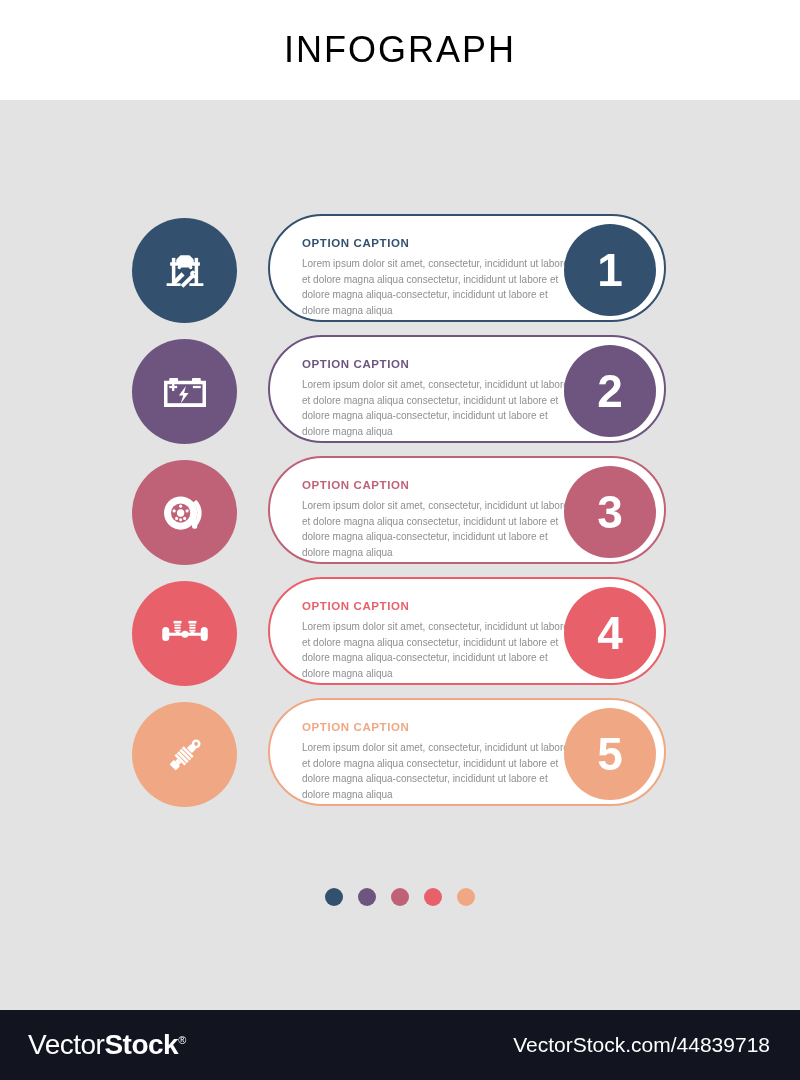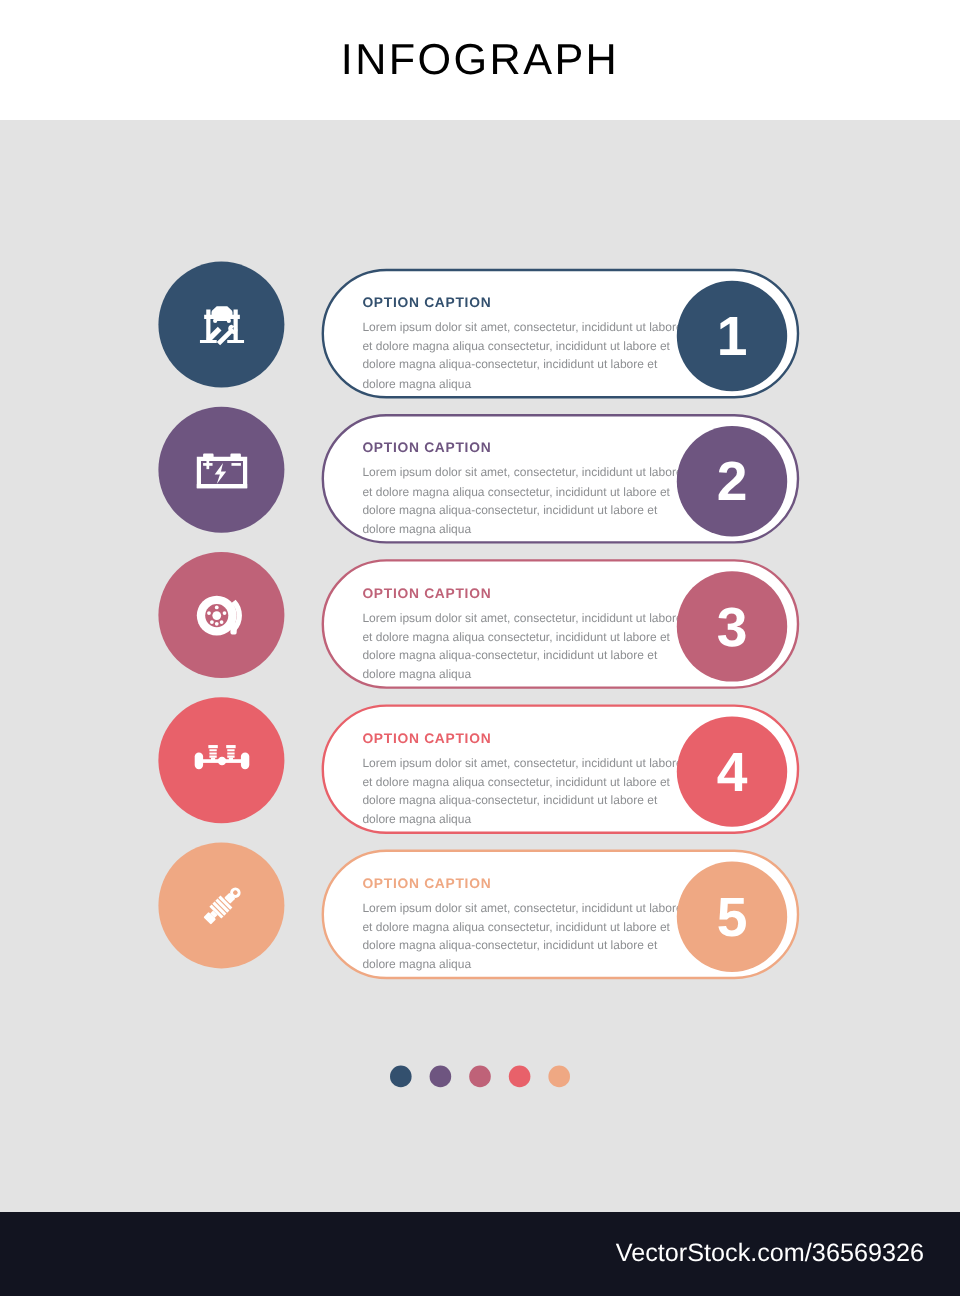--- a/index.html
+++ b/index.html
@@ -68,21 +68,21 @@
   .icon-disc svg {
     width: 56px;
     height: 56px;
     display: block;
   }
 
   
   .card {
     position: absolute;
     left: 268px;
-    top: 14px;
+    top: 4px;
     width: 398px;
     height: 108px;
     border-radius: 54px;
     background: #ffffff;
     border: 2px solid #33506e;
     box-sizing: border-box;
     z-index: 1;
   }
 
   .card-text {
@@ -323,14 +323,15 @@
     <span class="dot" style="background:#33506e"></span>
     <span class="dot" style="background:#6e5580"></span>
     <span class="dot" style="background:#bf6278"></span>
     <span class="dot" style="background:#e8616a"></span>
     <span class="dot" style="background:#efa883"></span>
   </div>
 
 </div>
 
 <div class="footer">
-  <div class="footer-url">VectorStock.com/36569326</div>
+  <div class="footer-logo"><span class="thin">Vector</span><span class="bold">Stock</span><span class="reg">®</span></div>
+  <div class="footer-url">VectorStock.com/44839718</div>
 </div>
 
 </body></html>

